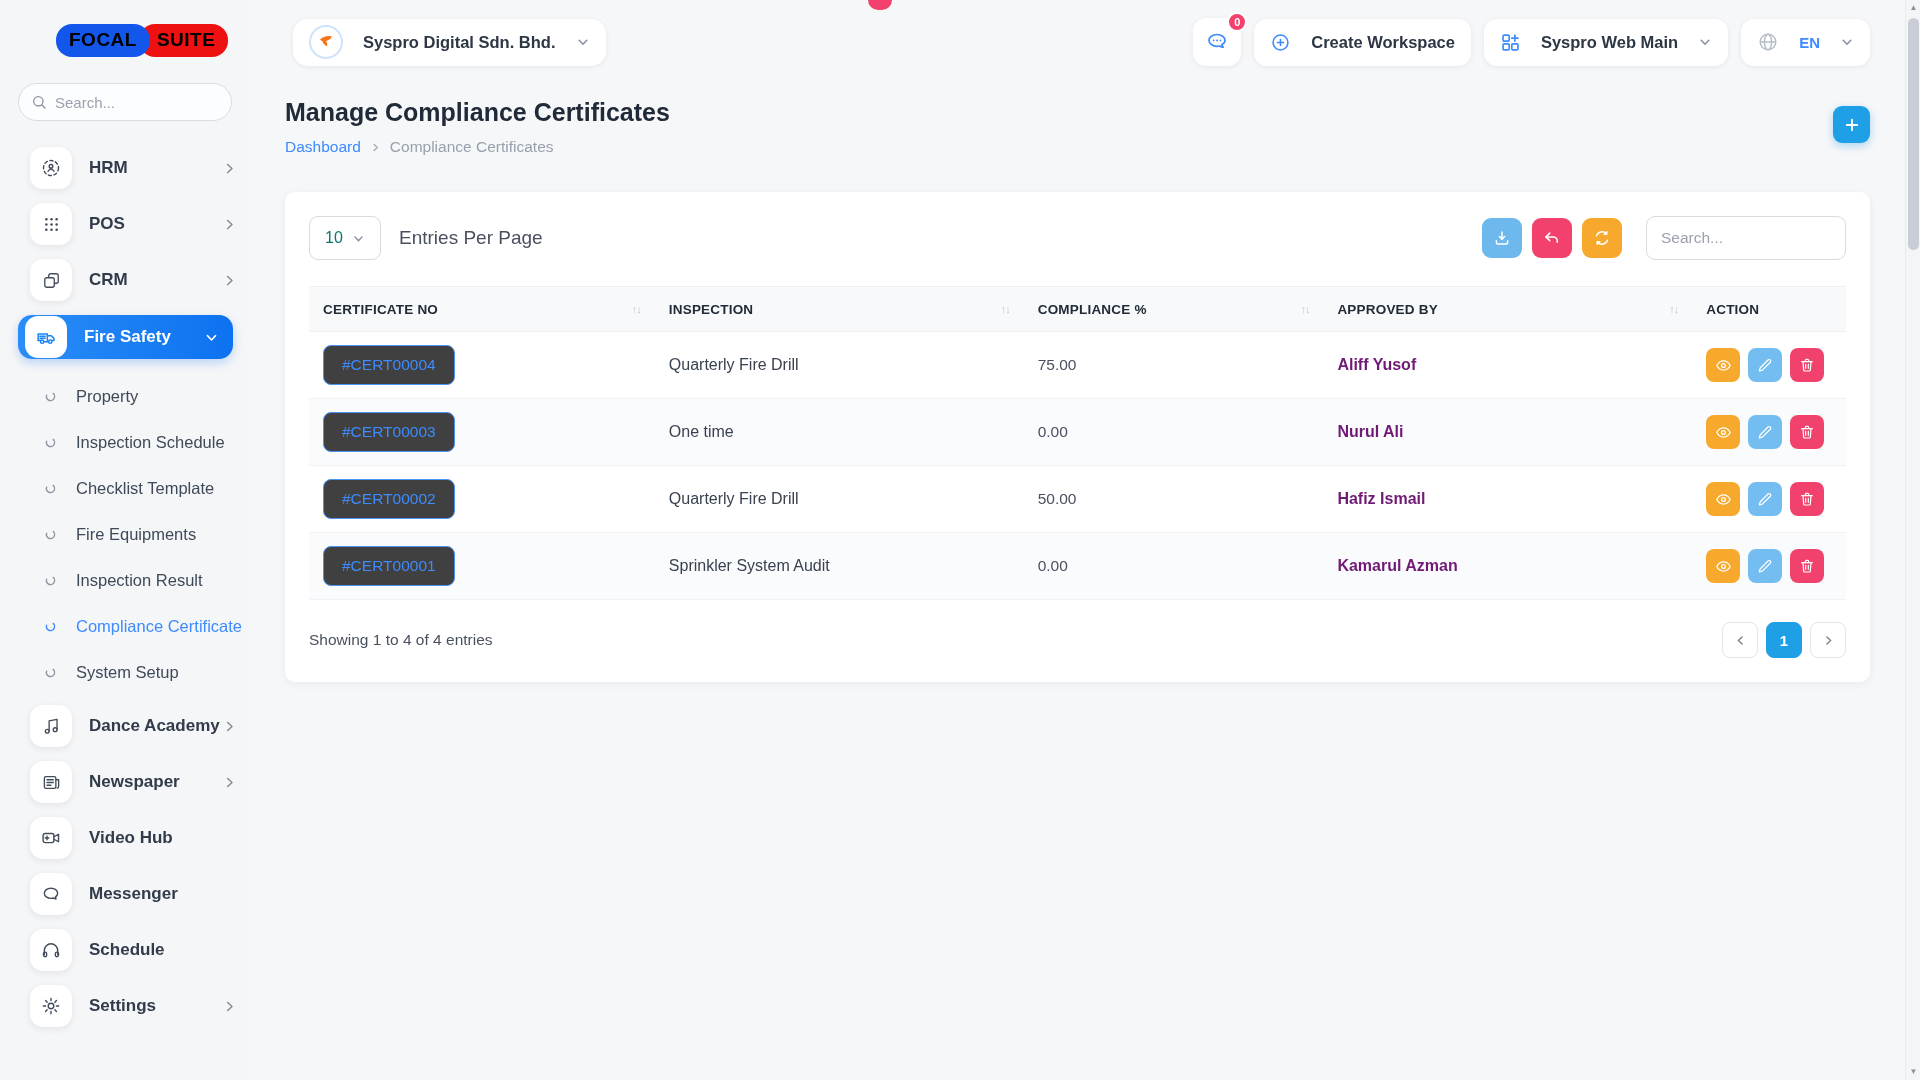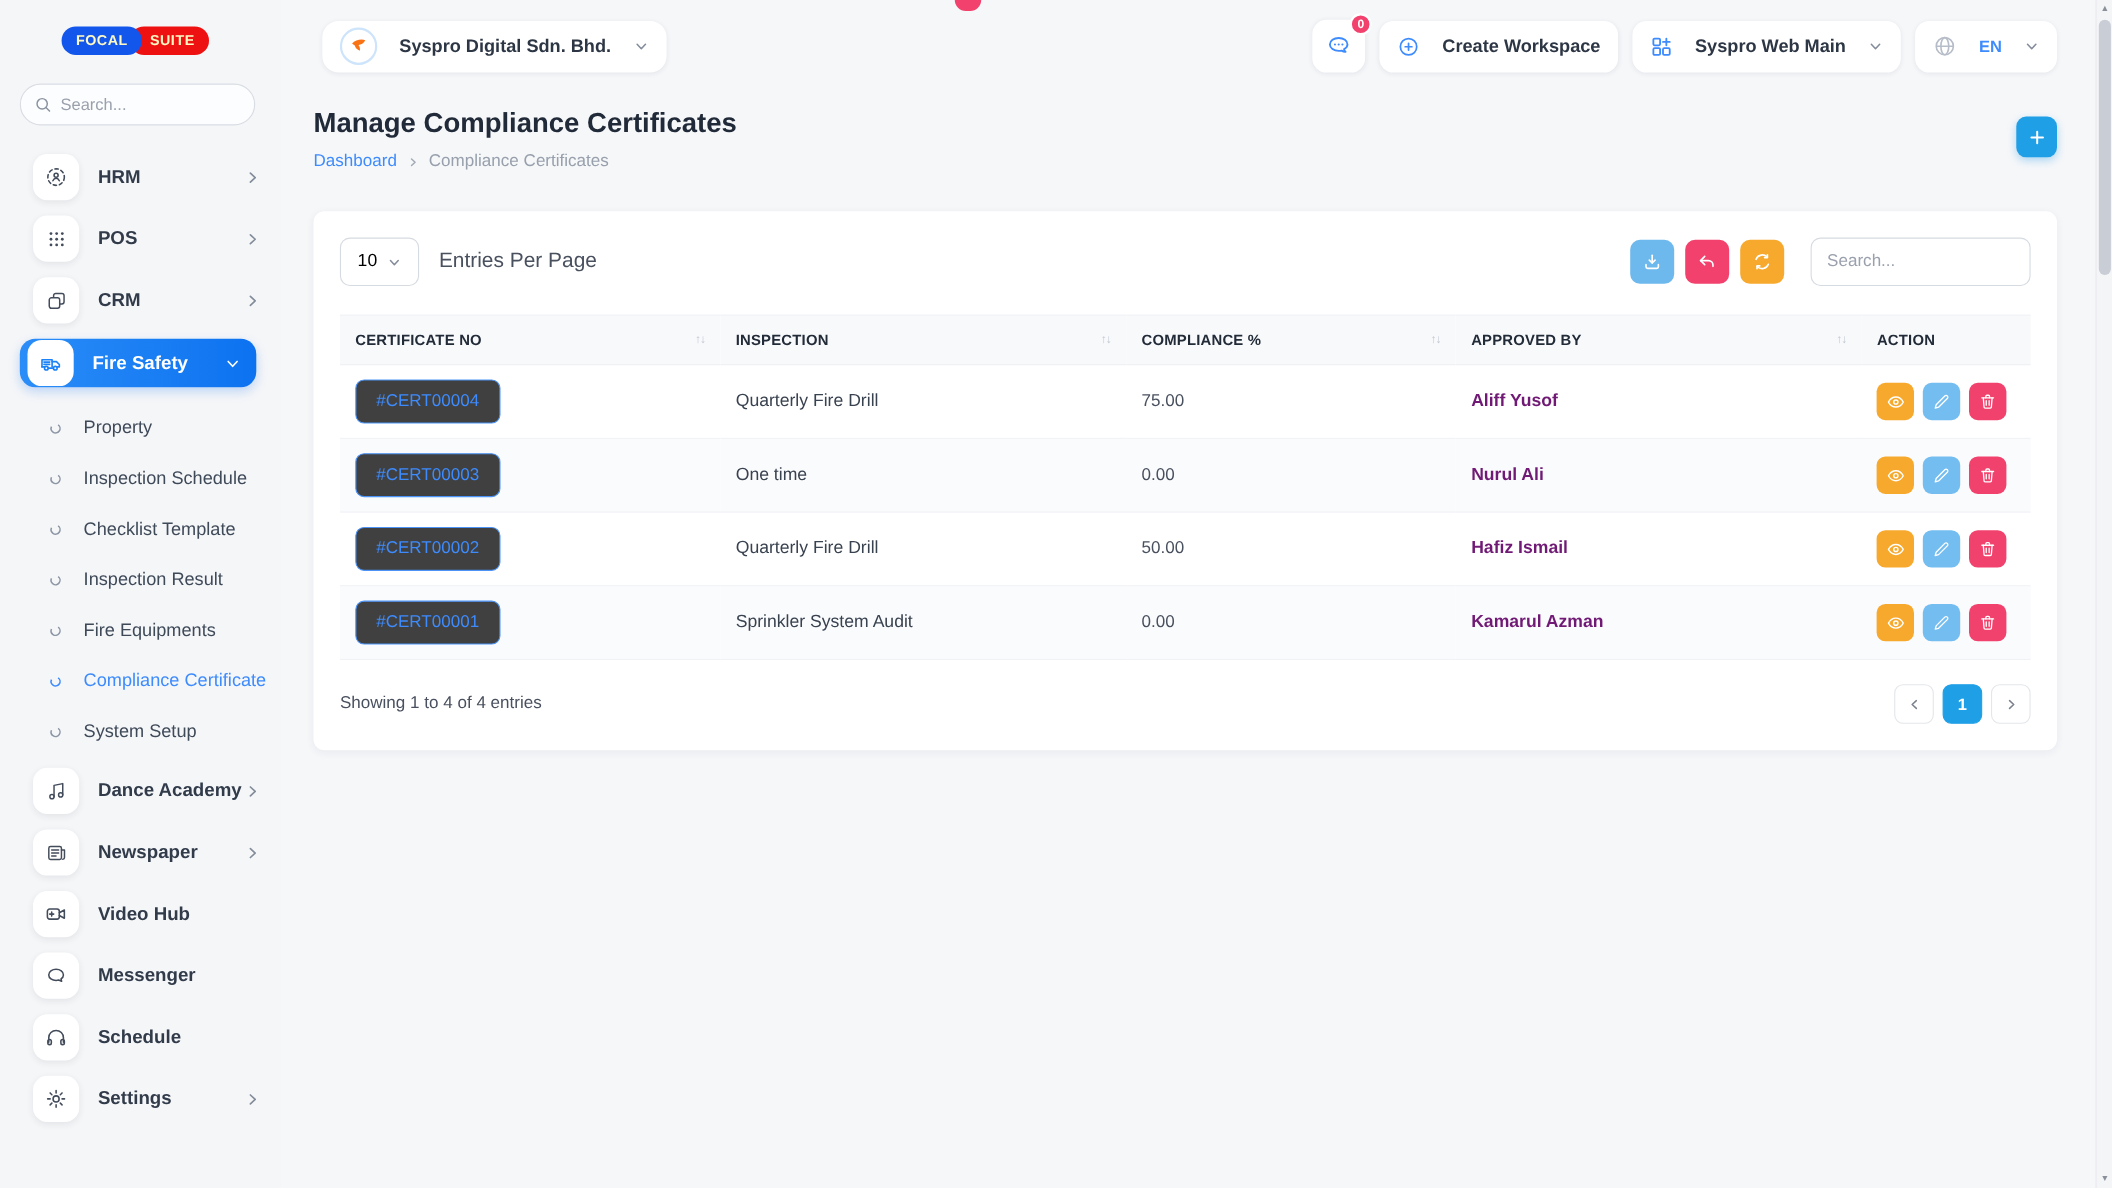--- a/index.html
+++ b/index.html
@@ -7,21 +7,21 @@
   body {
     font-family: "Liberation Sans", "DejaVu Sans", sans-serif;
     background:#f6f7f9; color:#2d3644; overflow:hidden; position:relative;
   }
   svg { display:block; }
   .app { display:flex; height:100%; }
 
   
   .sidebar { width:255px; flex:0 0 255px; padding:18px 0 0 18px; background:#f5f6f8; }
   .logo { display:flex; align-items:center; margin:6px 0 26px 38px; }
-  .logo-pill { color:#fef9c3; font-weight:bold; font-size:13px; letter-spacing:.5px; padding:5px 13px 6px; }
+  .logo-pill { color:#000000; font-weight:bold; font-size:19px; letter-spacing:.5px; padding:5px 13px 6px; }
   .logo-blue { background:#1256ec; border-radius:16px; position:relative; z-index:2; }
   .logo-red  { background:#ee1111; border-radius:16px; margin-left:-11px; padding-left:18px; }
   .side-search { width:214px; height:38px; border:1px solid #d9dde3; border-radius:19px; background:#fcfdfe;
     display:flex; align-items:center; padding:0 12px; gap:8px; color:#8b93a0; margin-bottom:26px; }
   .side-search input { border:none; outline:none; background:transparent; font-size:15px; color:#4a5160; width:100%;
     font-family:"Liberation Sans",sans-serif; }
   .side-search input::placeholder { color:#9aa1ad; }
   .side-item { display:flex; align-items:center; height:42px; margin:0 18px 14px 0; padding-left:12px; cursor:pointer; }
   .icon-box { width:42px; height:42px; background:#fff; border-radius:13px; box-shadow:0 2px 7px rgba(30,40,60,.09);
     display:flex; align-items:center; justify-content:center; color:#434c5b; flex:0 0 42px; }
@@ -63,21 +63,21 @@
   .crumb-link { color:#3d8bfd; cursor:pointer; }
   .crumb-sep { color:#a2aab5; }
   .crumb-cur { color:#97a0ac; }
   .add-btn { position:absolute; right:0; top:8px; width:37px; height:37px; border:none; border-radius:9px;
     background:#1f9fe6; color:#fff; display:flex; align-items:center; justify-content:center; cursor:pointer;
     box-shadow:0 3px 8px rgba(30,150,230,.35); }
 
   .card { background:#fff; border-radius:10px; box-shadow:0 2px 8px rgba(25,35,60,.06); margin-top:36px; padding:24px; }
   .toolbar { display:flex; align-items:center; }
   .entries-select { width:72px; height:44px; border:1px solid #d6dbe2; border-radius:9px; background:#fff;
-    display:flex; align-items:center; justify-content:center; gap:9px; font-size:16px; color:#000000; cursor:pointer; }
+    display:flex; align-items:center; justify-content:center; gap:9px; font-size:16px; color:#0f766e; cursor:pointer; }
   .entries-label { margin-left:18px; font-size:19px; color:#49505e; }
   .tool-group { margin-left:auto; display:flex; align-items:center; gap:10px; }
   .tool-btn { width:40px; height:40px; border:none; border-radius:9px; color:#fff; display:flex;
     align-items:center; justify-content:center; cursor:pointer; }
   .tb-download { background:#6db8ed; }
   .tb-undo { background:#f1416c; }
   .tb-refresh { background:#f7a92e; }
   .table-search { width:200px; height:44px; border:1px solid #d6dbe2; border-radius:9px; margin-left:14px;
     padding:0 14px; font-size:15.5px; color:#4a5160; outline:none; font-family:"Liberation Sans",sans-serif; }
   .table-search::placeholder { color:#9aa1ad; }
@@ -232,29 +232,29 @@
             </svg>
           </span>
         <span class="sub-label">Checklist Template</span>
       </div>
       <div class="sub-item">
         <span class="bullet">
             <svg width="13" height="13" viewBox="0 0 24 24" fill="none" stroke="currentColor" stroke-width="2.6">
               <circle cx="12" cy="12" r="7.5" stroke-dasharray="33 14" transform="rotate(-55 12 12)"></circle>
             </svg>
           </span>
-        <span class="sub-label">Inspection Result</span>
+        <span class="sub-label">Fire Equipments</span>
       </div>
       <div class="sub-item">
         <span class="bullet">
             <svg width="13" height="13" viewBox="0 0 24 24" fill="none" stroke="currentColor" stroke-width="2.6">
               <circle cx="12" cy="12" r="7.5" stroke-dasharray="33 14" transform="rotate(-55 12 12)"></circle>
             </svg>
           </span>
-        <span class="sub-label">Fire Equipments</span>
+        <span class="sub-label">Inspection Result</span>
       </div>
       <div class="sub-item active">
         <span class="bullet">
             <svg width="13" height="13" viewBox="0 0 24 24" fill="none" stroke="currentColor" stroke-width="2.6">
               <circle cx="12" cy="12" r="7.5" stroke-dasharray="33 14" transform="rotate(-55 12 12)"></circle>
             </svg>
           </span>
         <span class="sub-label">Compliance Certificate</span>
       </div>
       <div class="sub-item">

